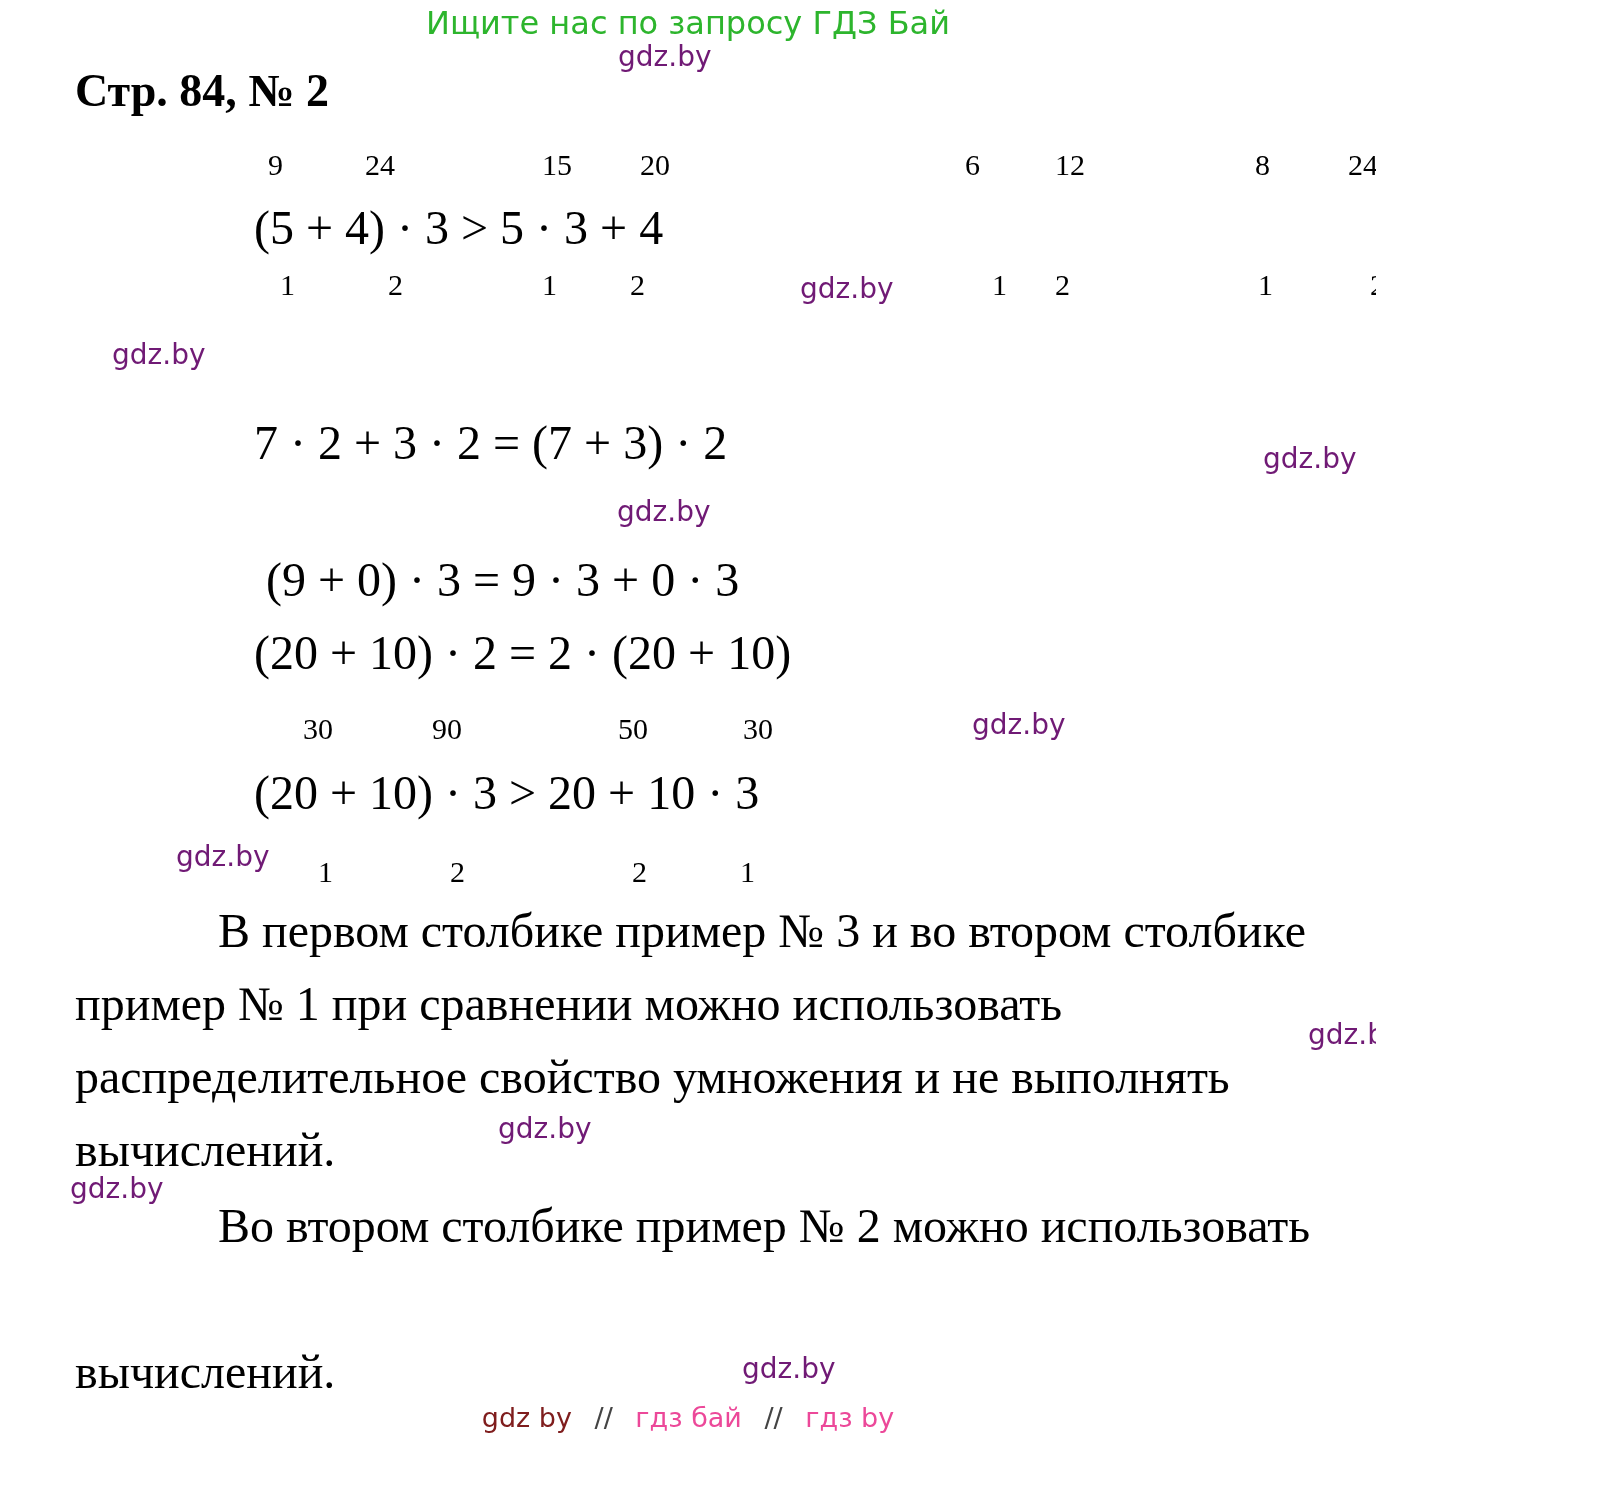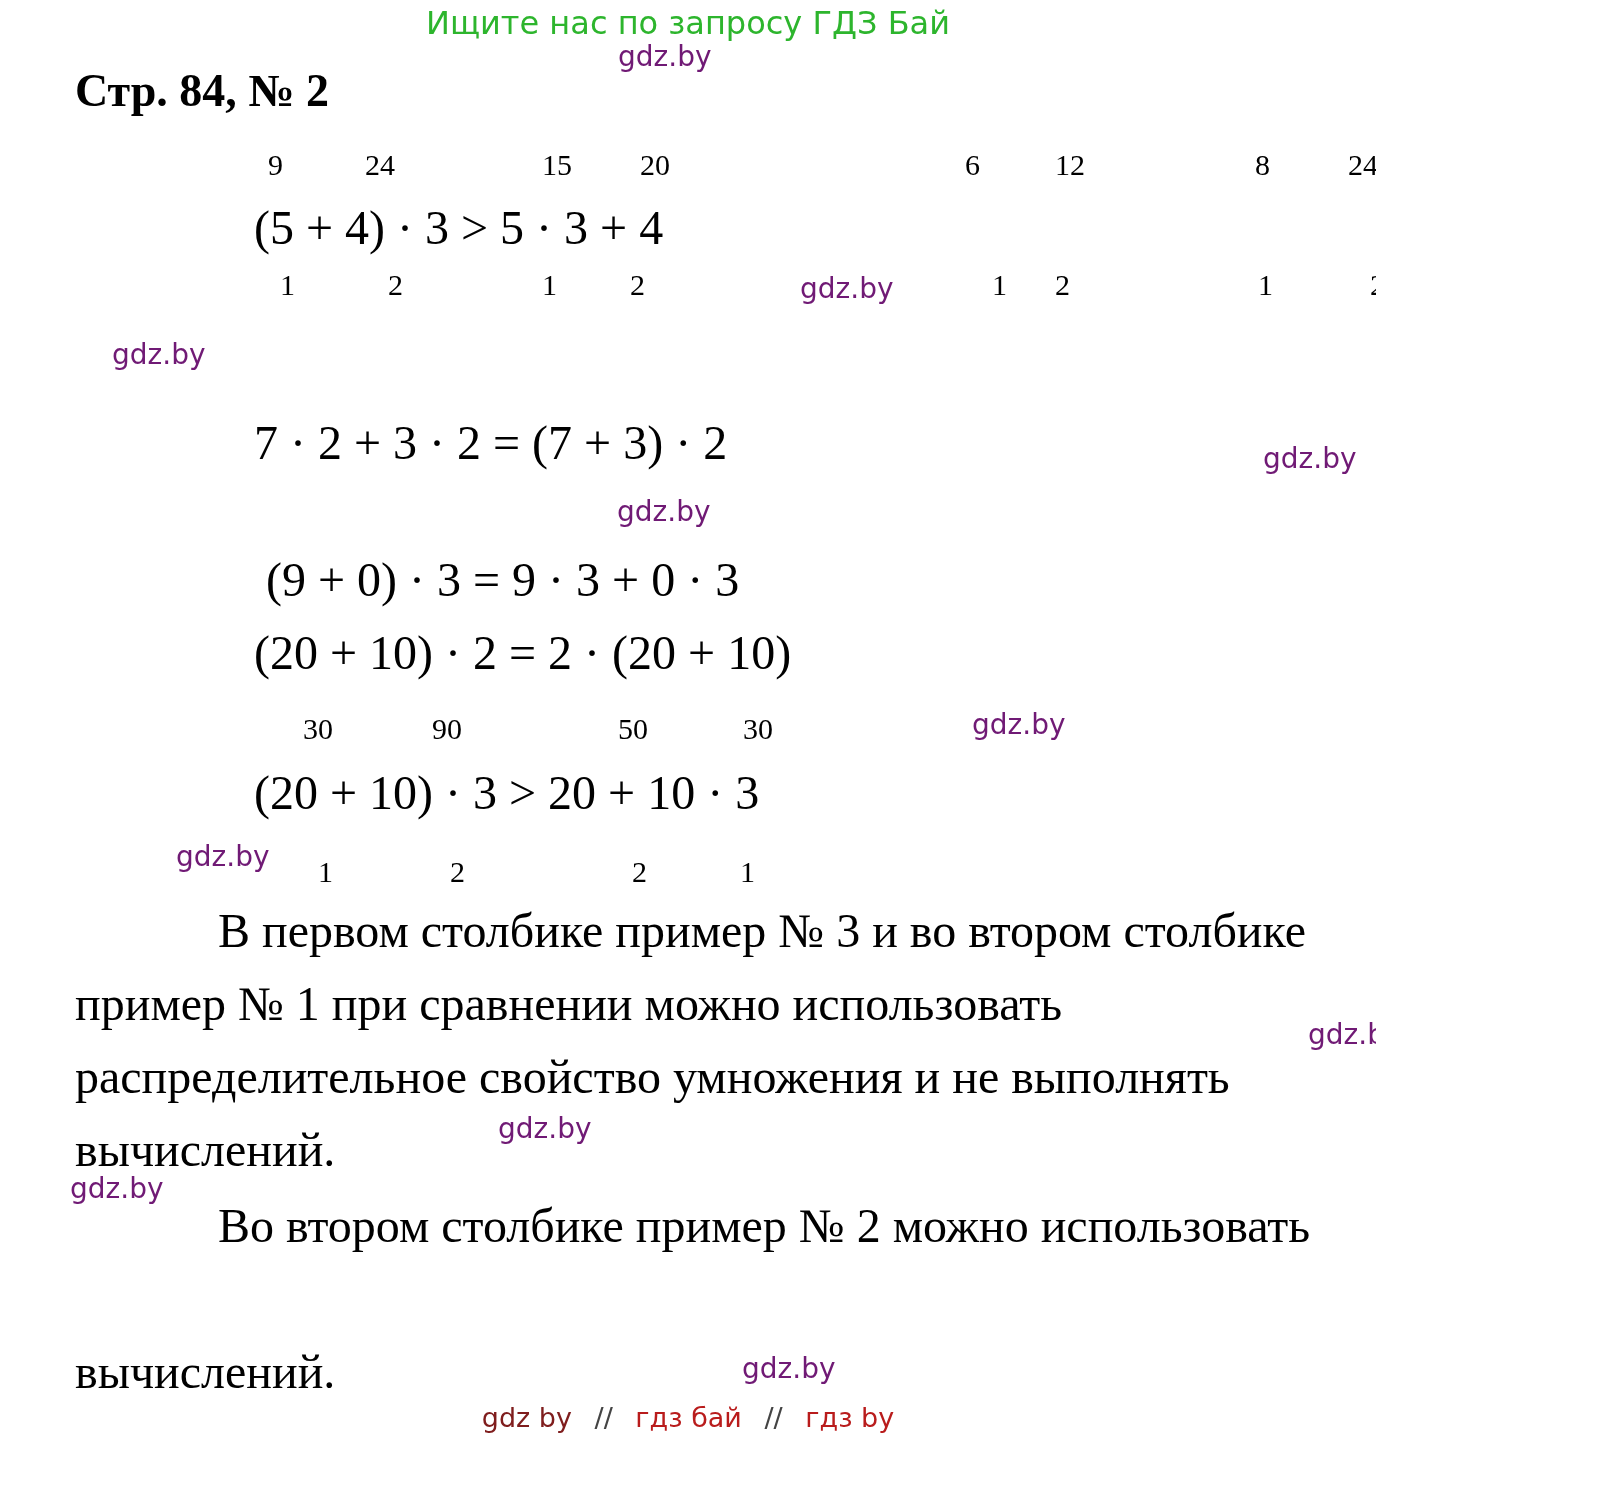--- a/index.html
+++ b/index.html
@@ -50,21 +50,21 @@
     font: 48px "Liberation Serif", "DejaVu Serif", serif;
     white-space: nowrap;
   }
   .footer {
     position: absolute;
     top: 1402px; left: 0; width: 100%;
     text-align: center;
     font: 27px "DejaVu Sans", sans-serif;
   }
   .footer .green  { color: #7f1d1d; }
-  .footer .purple { color: #b91c1c; }
+  .footer .purple { color: #ec4899; }
   .footer .sep    { color: #444; margin: 0 14px; }
 </style>
 </head>
 <body>
 
 <div class="page">
 
   <div class="promo">Ищите нас по запросу ГДЗ Бай</div>
   <span class="wm" style="left:618px; top:40px;">gdz.by</span>
 

